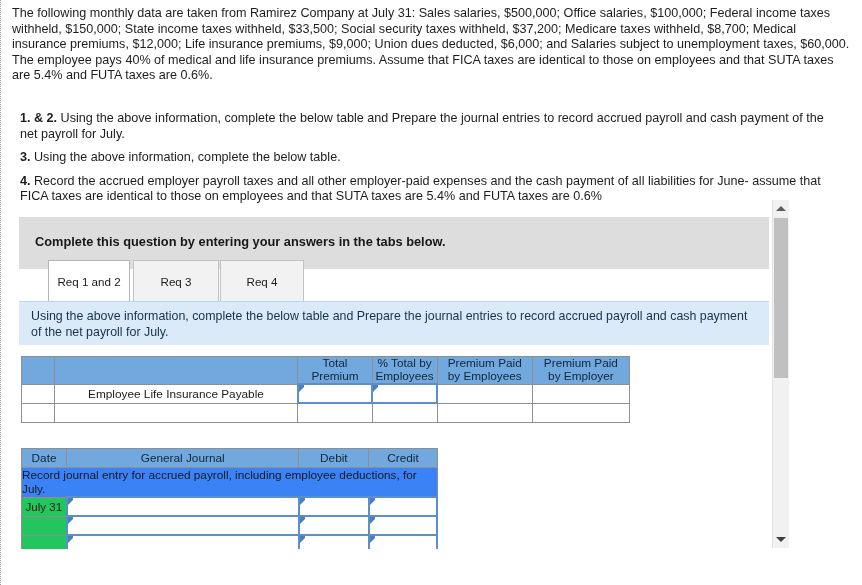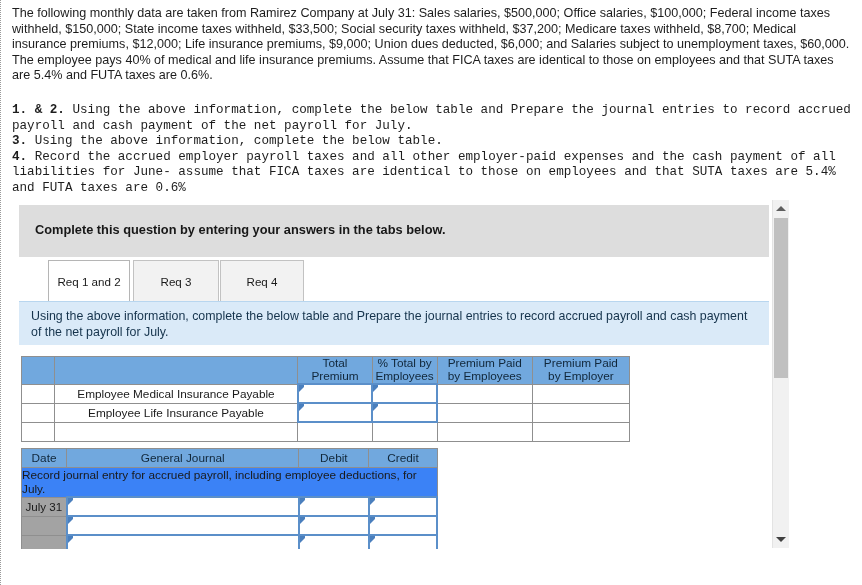--- a/index.html
+++ b/index.html
@@ -36,37 +36,37 @@
   }
   .requirements {
     position: absolute;
     left: 11px;
     top: 103px;
     width: 840px;
     font-size: 12.6px;
     line-height: 15.5px;
     color: #1d1d1d;
   }
-  .req-line { margin: 0; font-family: Liberation Mono, monospace; }
+  .req-line { margin: 8px; }
   .req-line b { font-weight: bold; }
 
   
   #widget {
     position: absolute;
     left: 18px;
     top: 201px;
     width: 770px;
     height: 348px;
     box-sizing: border-box;
     overflow: hidden;
   }
   .grey-banner {
     position: absolute;
     left: 0px;
-    top: 4px;
+    top: 16px;
     width: 750px;
     height: 52px;
     background: #dddddd;
     box-sizing: border-box;
   }
   .grey-banner-text {
     position: absolute;
     left: 16px;
     top: 17px;
     font-size: 12.8px;
@@ -187,21 +187,21 @@
     text-align: left;
     padding: 1px 4px 2px 4px;
     font-size: 11.8px;
     line-height: 14px;
     height: 30px;
     background: #3b82f6;
     vertical-align: top;
   }
   .datecell {
     text-align: center;
-    background: #a3a3a3;
+    background: #22c55e;
     height: 22px;
     font-size: 11.6px;
   }
 
   
   #scrollbar {
     position: absolute;
     left: 771px;
     top: 200px;
     width: 17px;
@@ -296,28 +296,20 @@
           <div>Premium Paid</div>
           <div>by Employees</div>
         </th>
         <th class="hdr hdr2">
           <div>Premium Paid</div>
           <div>by Employer</div>
         </th>
       </tr>
       <tr>
         <td class="plain"></td>
-        <td class="rowlabel">Employee Medical Insurance Payable</td>
-        <td class="inputcell"></td>
-        <td class="inputcell"></td>
-        <td class="plain"></td>
-        <td class="plain"></td>
-      </tr>
-      <tr>
-        <td class="plain"></td>
         <td class="rowlabel">Employee Life Insurance Payable</td>
         <td class="inputcell"></td>
         <td class="inputcell"></td>
         <td class="plain"></td>
         <td class="plain"></td>
       </tr>
       <tr>
         <td class="plain"></td>
         <td class="plain"></td>
         <td class="plain"></td>

